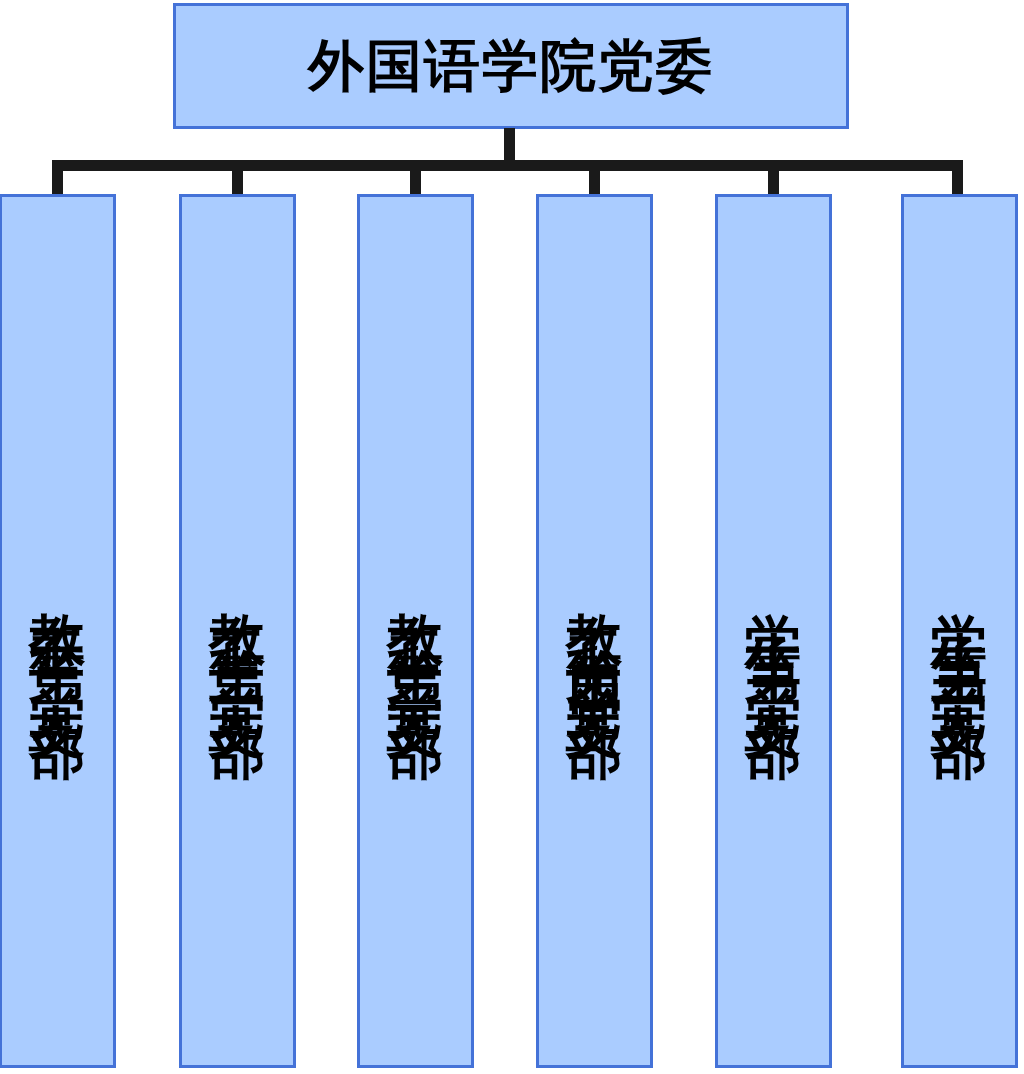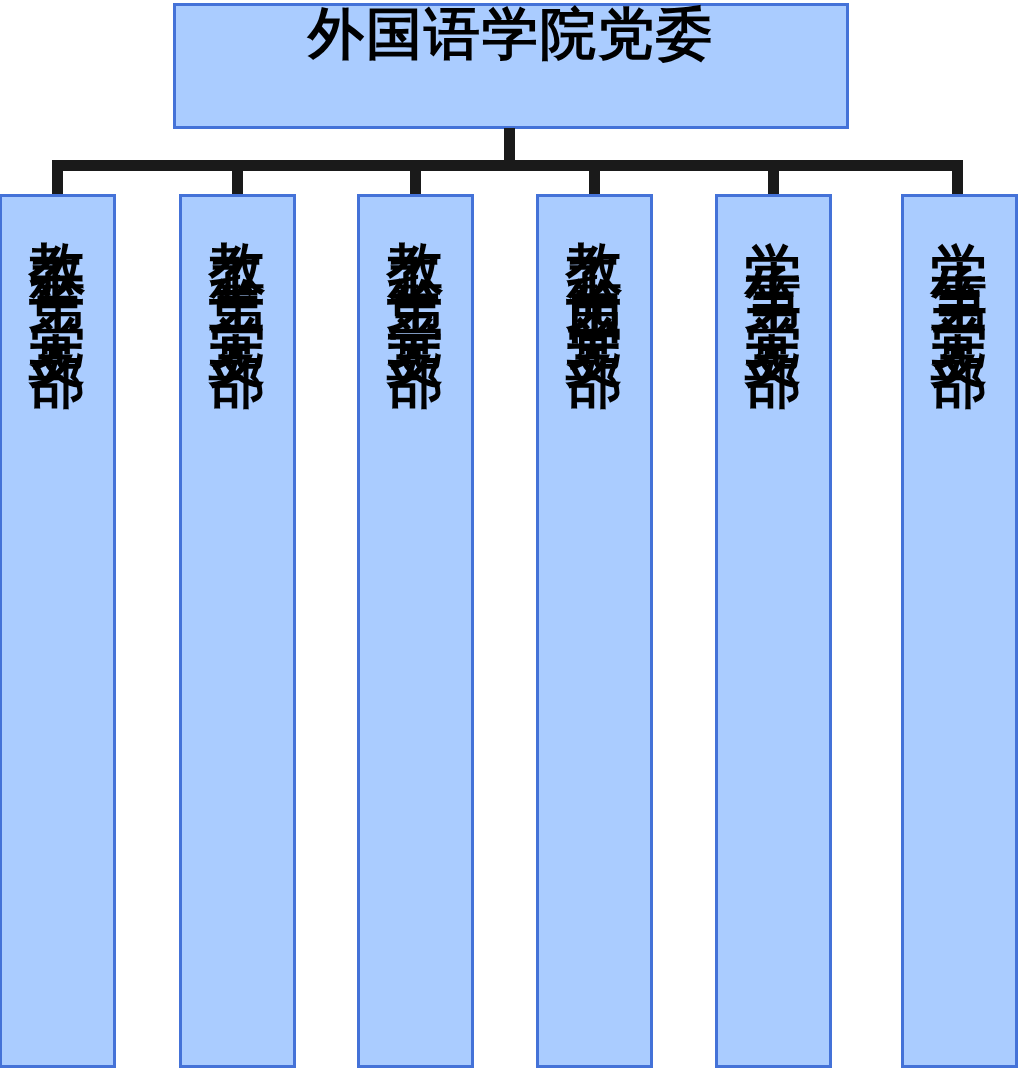--- a/index.html
+++ b/index.html
@@ -21,21 +21,21 @@
     background: #ffffff;
   }
 
   
   .node {
     position: absolute;
     box-sizing: border-box;
     background: #aaccff;
     border: 3px solid #4472d8;
     display: flex;
-    align-items: flex-start;
+    align-items: center;
     justify-content: center;
   }
 
   .node.root {
     left: 173px;
     top: 3px;
     width: 676px;
     height: 126px;
   }
 

